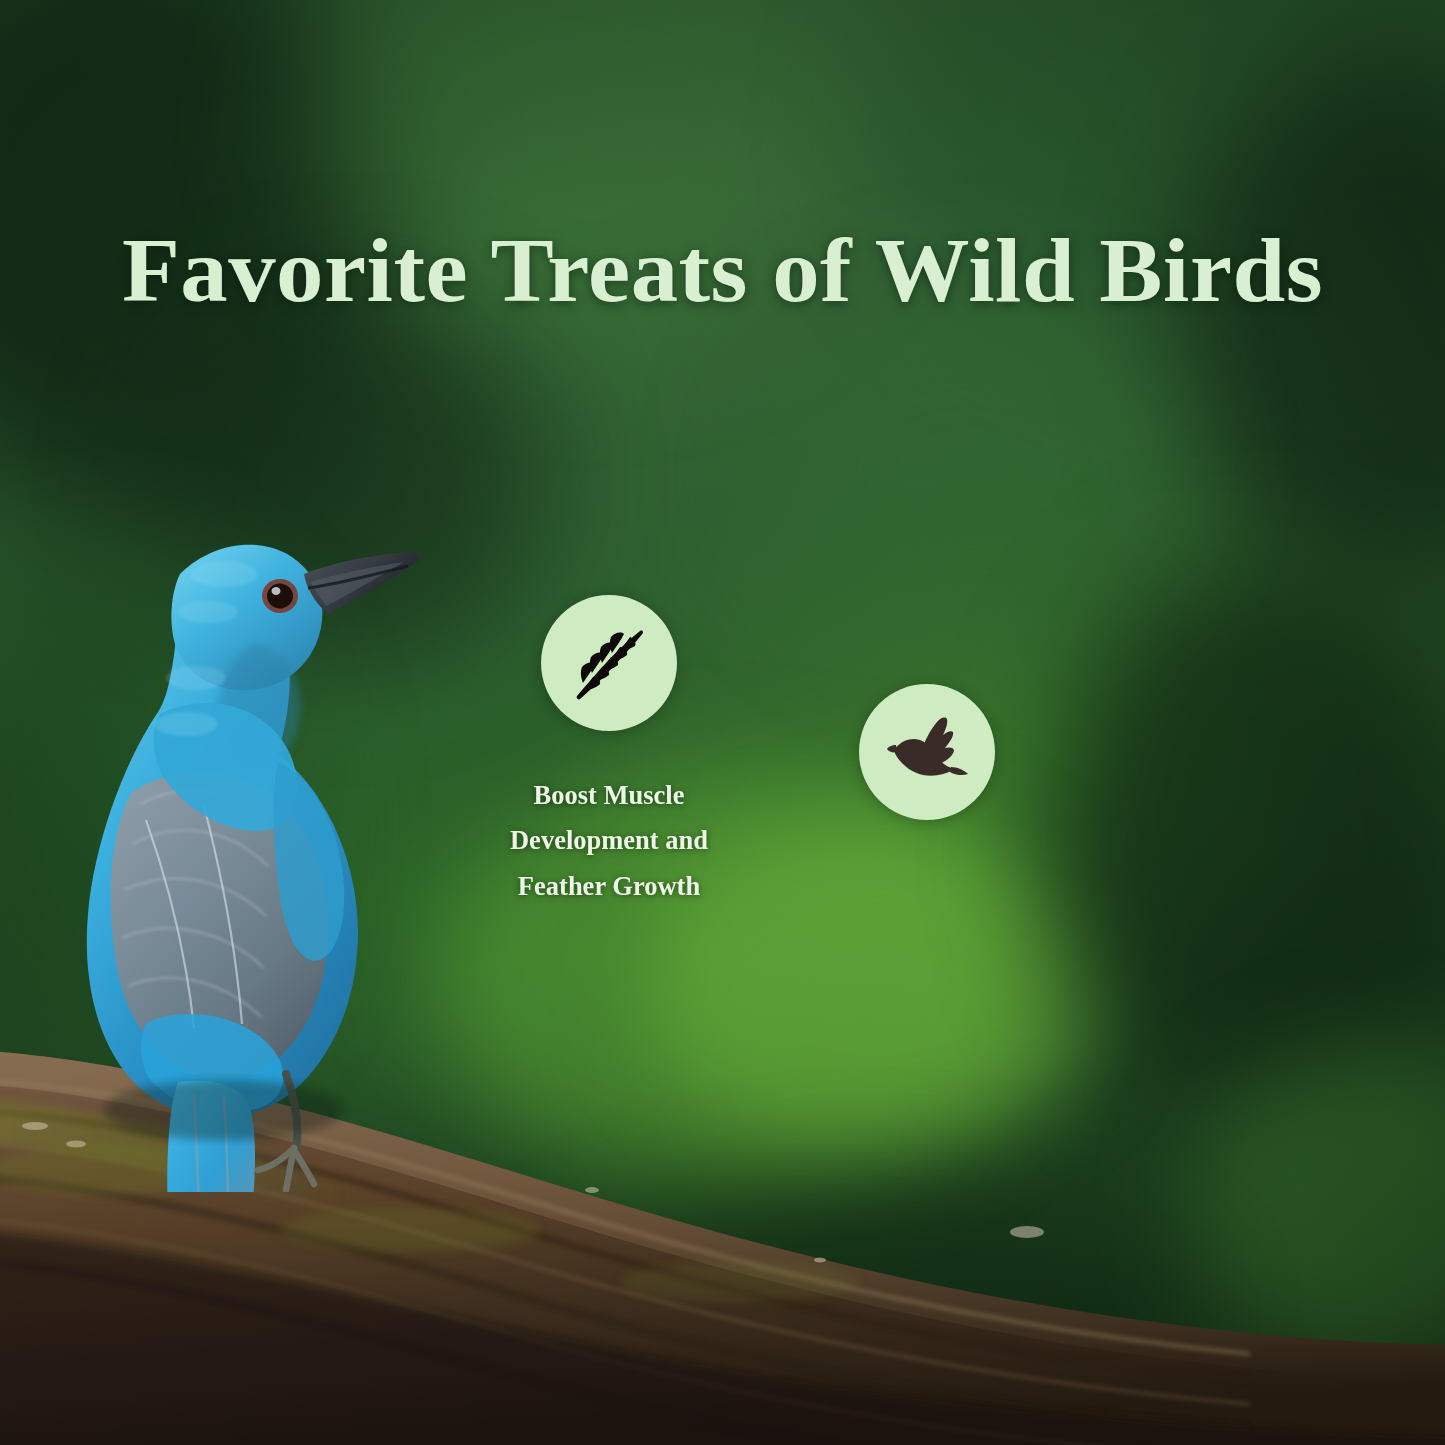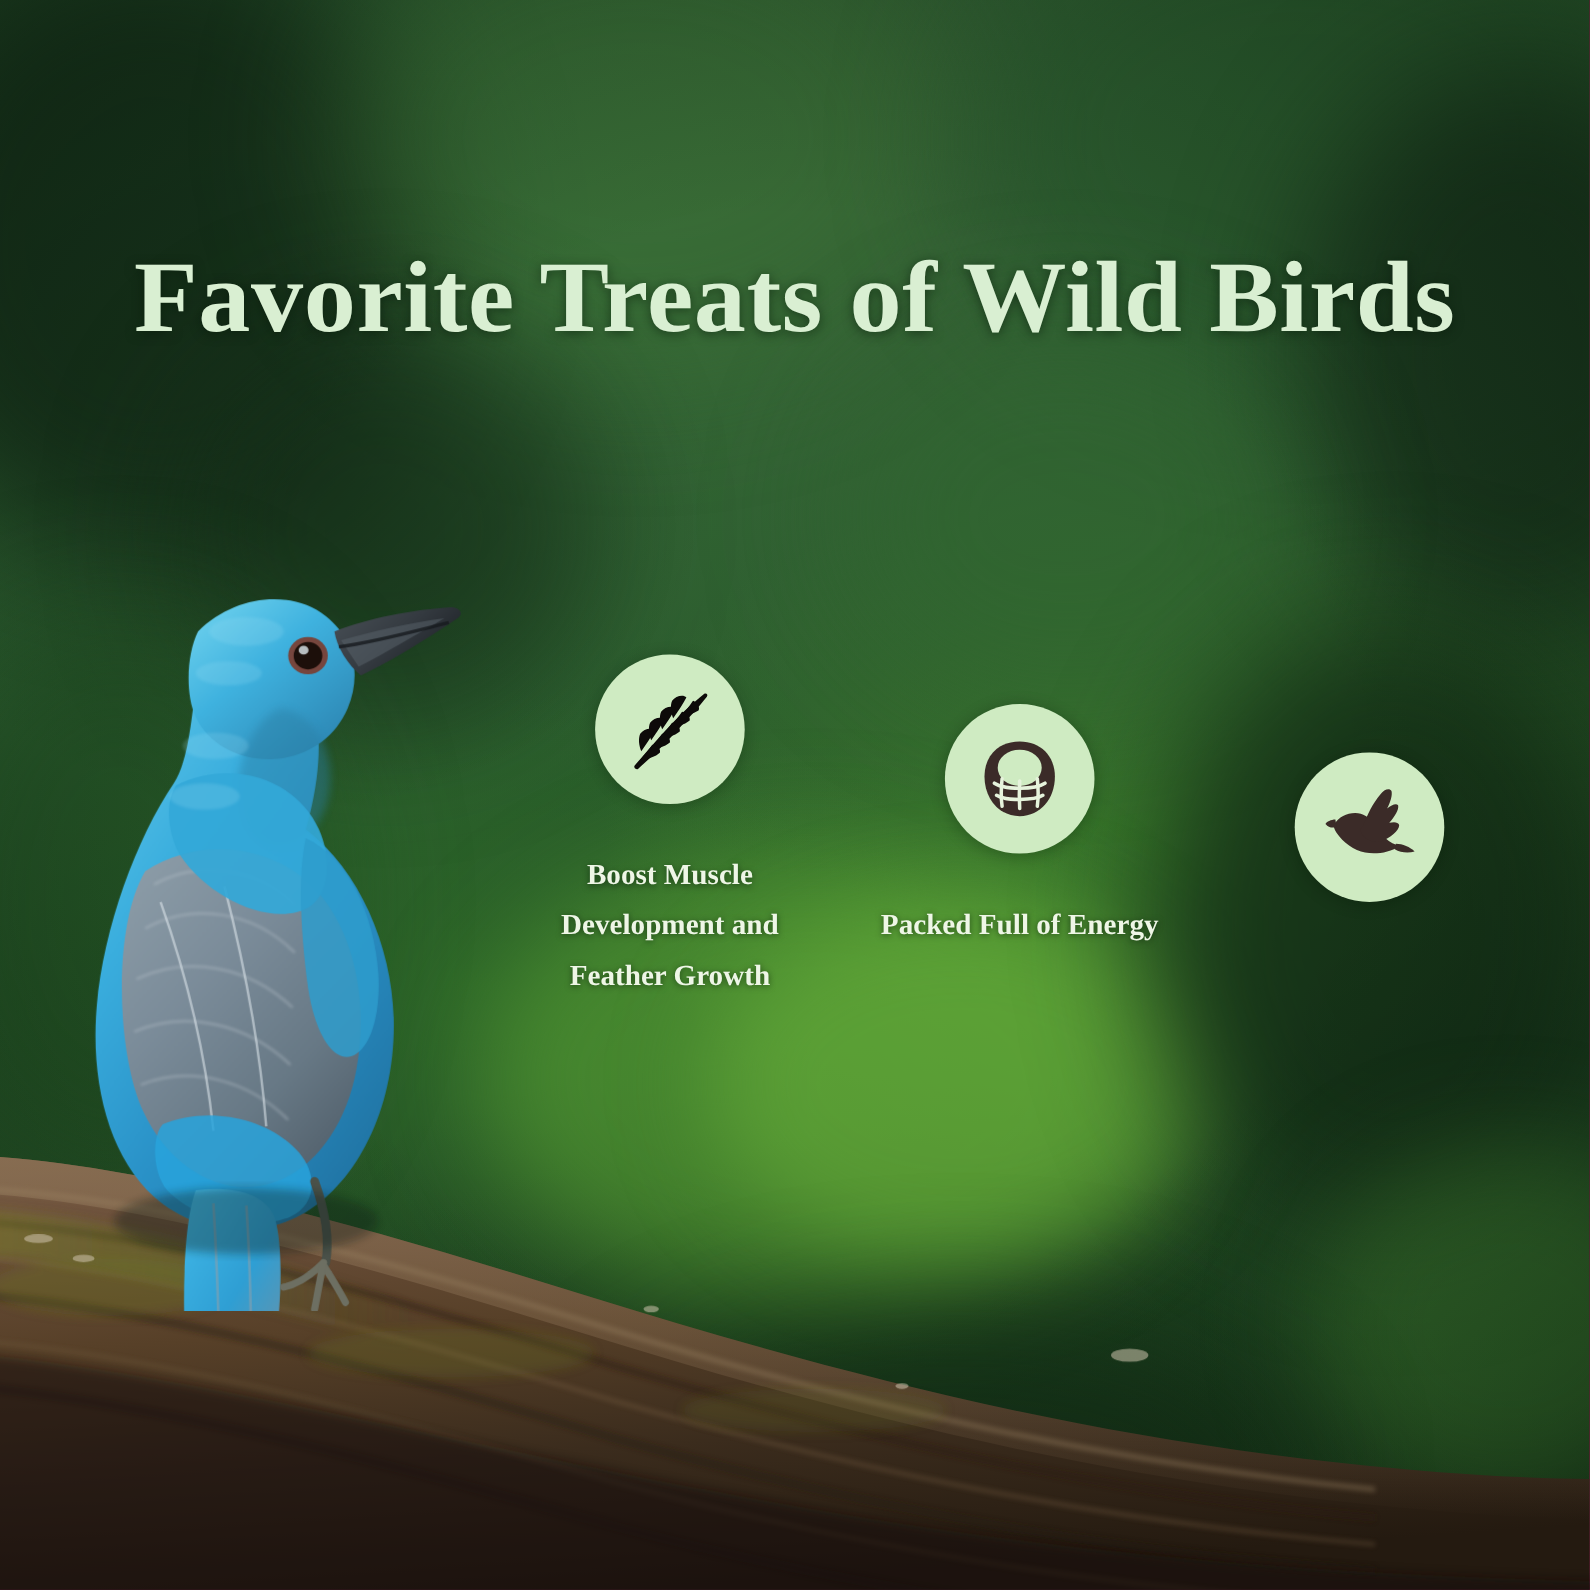--- a/index.html
+++ b/index.html
@@ -313,41 +313,20 @@
               <path d="M46,22 C43,19 36,21 33,25 C31,30 32,36 34,41 C38,35 43,28 46,22 Z"></path>
               <path d="M36,32 C33,29 26,31 23,35 C21,40 22,46 24,51 C28,45 33,38 36,32 Z"></path>
               <path d="M27,42 C24,39 17,41 14,45 C12,50 13,56 15,61 C19,55 24,48 27,42 Z"></path>
             </g>
           </svg>
         </span>
       </div>
       <div class="feature-label">Boost Muscle Development and Feather Growth</div>
     </div>
 
-    <div class="feature f2">
-      <div class="icon-circle">
-        <span>
-          <svg width="80" height="80" viewBox="0 0 80 80">
-
-            <path d="M40,6 C59,6 72,19 72,38 C72,58 59,74 40,74 C21,74 8,58 8,38 C8,19 21,6 40,6 Z" fill="#3b2b28"></path>
-
-            <ellipse cx="40" cy="30" rx="20" ry="16.5" fill="#cfebc2"></ellipse>
-
-            <g stroke="#e6f3dc" stroke-width="3.2" fill="none" stroke-linecap="round">
-              <path d="M17,44 C26,50 54,50 63,44"></path>
-              <path d="M19,55 C27,60 53,60 61,55"></path>
-              <path d="M24,40 C23,49 23,58 24,65"></path>
-              <path d="M40,42 C39.5,51 39.5,59 40,67"></path>
-              <path d="M56,40 C57,49 57,58 56,65"></path>
-            </g>
-          </svg>
-        </span>
-      </div>
-      <div class="feature-label">Packed Full of Energy</div>
-    </div>
 
     <div class="feature f3">
       <div class="icon-circle">
         <span>
           <svg width="84" height="78" viewBox="0 0 84 78">
             <g fill="#3b2b28">
 
               <path d="M10,36 C14,30 21,26 29,26 C36,26 42,30 46,36
                        C52,46 60,54 70,56 C60,62 48,64 38,62
                        C28,60 18,53 12,44 C10,41 9,38 10,36 Z"></path>

